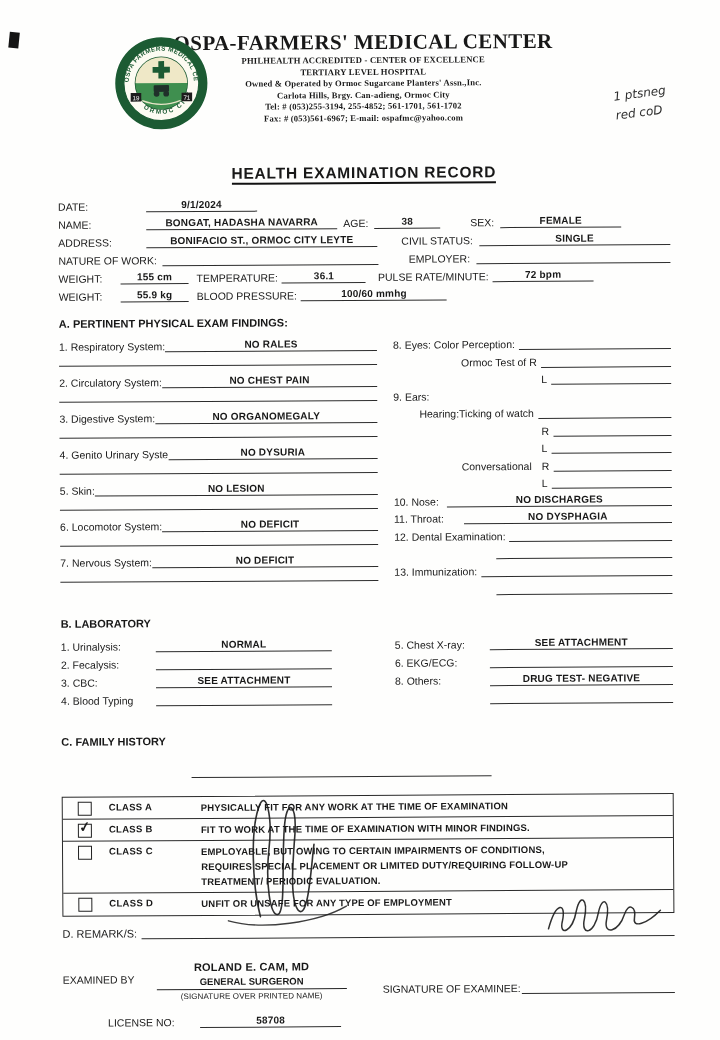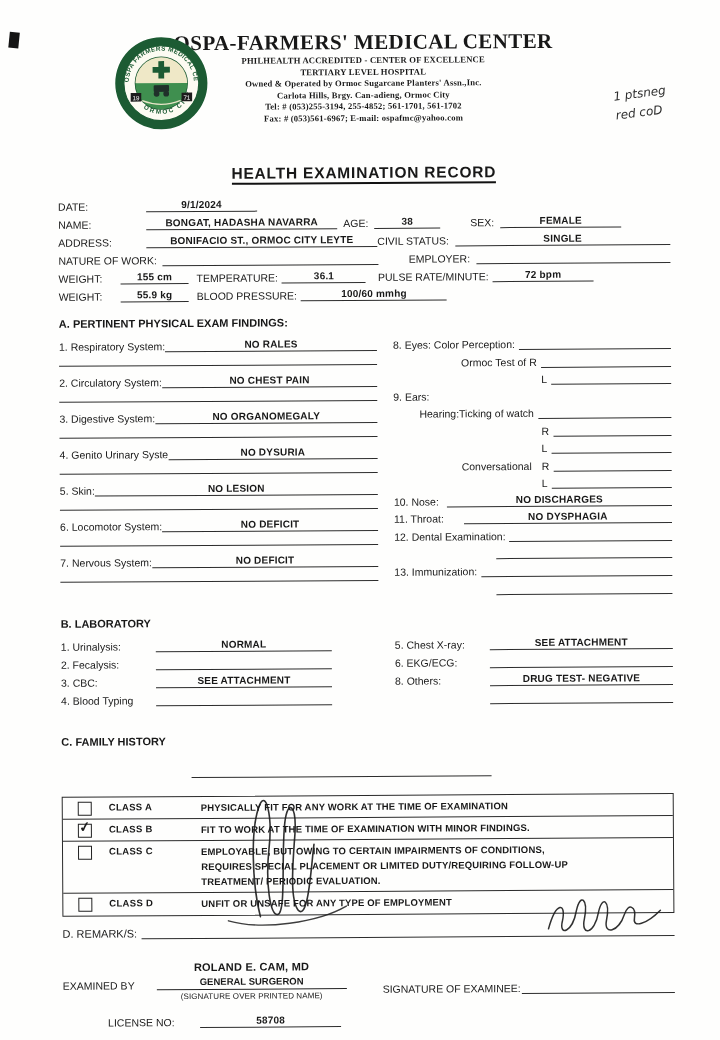--- a/index.html
+++ b/index.html
@@ -22,21 +22,21 @@
 
   
   .row{display:flex;align-items:flex-end;margin-bottom:5px}
   .lbl{white-space:nowrap}
   .fill{border-bottom:1.2px solid #2c2c2c;text-align:center;padding:0 3px;min-height:12px;line-height:12px}
   .val{font-weight:700;font-size:10px;letter-spacing:.2px}
   .flex{flex:1}
   .w105{width:105px}.w185{width:185px}.w60{width:60px}.w115{width:115px}.w225{width:225px}
   .w210{width:210px}.w62{width:62px}.w78{width:78px}.w95{width:95px}.w140{width:140px}
   .w170{width:170px}.w135{width:135px}
-  .ml36{margin-left:36px}.ml30{margin-left:30px}.ml24{}.ml8{margin-left:8px}
+  .ml36{margin-left:36px}.ml30{margin-left:30px}.ml24{margin-left:24px}.ml8{margin-left:8px}
   .ml10{margin-left:12px}.ml6{margin-left:6px}
 
   .info{margin-top:16px;font-size:10.5px}
 
   .section-title{font-weight:700;font-size:11px;margin:15px 0 10px}
   .grid2{display:grid;grid-template-columns:318px 1fr;column-gap:16px;font-size:10.5px}
   .exam-item .row{margin-bottom:0}
   .blank-line{height:13px;border-bottom:1.2px solid #2c2c2c;margin-bottom:9px}
   .rcol .row{margin-bottom:4.5px}
   .ind1{margin-left:68px}.ind2{margin-left:148px}.indH{margin-left:26px}
@@ -55,21 +55,21 @@
   .cbox{width:12px;height:12px;border:1.5px solid #222;margin:1px 0 0 15px;position:relative}
   .check{position:absolute;left:0;top:-6px;font-size:14px;font-weight:700;color:#1b1b1b;transform:rotate(-8deg)}
   .ct-class{font-weight:700;letter-spacing:.3px;padding-top:1px}
   .ct-desc{font-weight:600;letter-spacing:.15px;line-height:1.6}
 
   .remarks-row{display:flex;align-items:flex-end;margin-top:10px;font-size:11px}
   .remarks-row .lbl{font-weight:400}
 
   .footer{margin-top:22px;font-size:10.5px}
   .exam-row{display:flex;align-items:flex-start}
-  .examined-lbl{margin-top:18px}
+  .examined-lbl{margin-top:12px}
   .examiner-block{margin-left:22px;width:190px;text-align:center}
   .examiner-name{font-weight:700;font-size:11px;letter-spacing:.2px}
   .examiner-title{border-bottom:1.3px solid #222;font-size:9.5px;font-weight:600;padding-bottom:2px;margin-top:3px}
   .sig-note{font-size:8px;margin-top:2px;letter-spacing:.1px}
   .examinee-block{margin-left:36px;margin-top:22px;display:flex;flex:1;align-items:flex-end}
   .lic-row{display:flex;margin:14px 0 0 45px;align-items:flex-end}
   .lic-lbl{width:92px;white-space:nowrap}
 
   .scribble1{position:absolute;left:222px;top:788px;pointer-events:none}
   .sig2{position:absolute;left:540px;top:888px;pointer-events:none}

